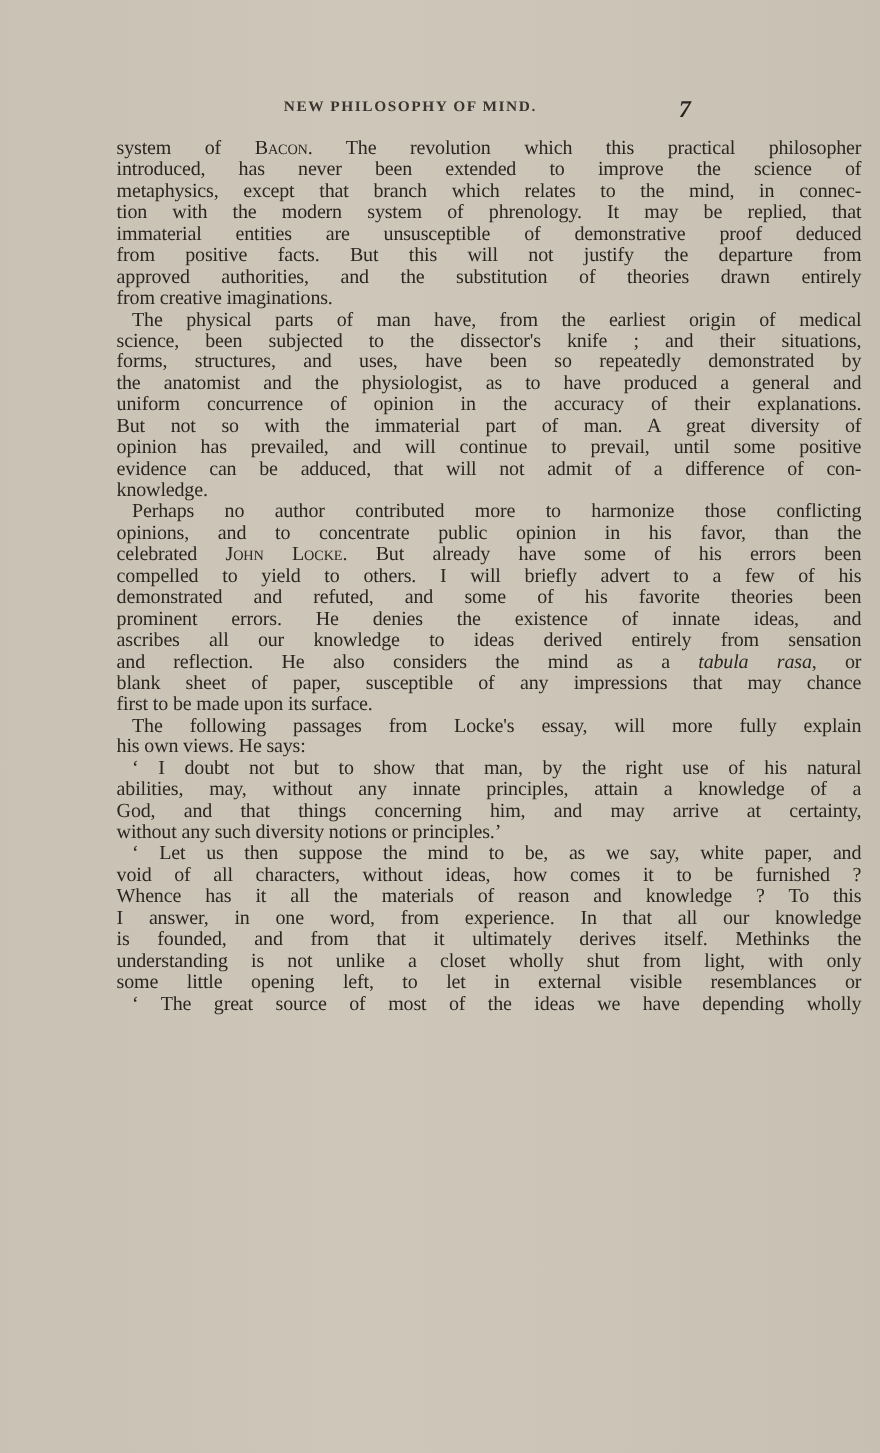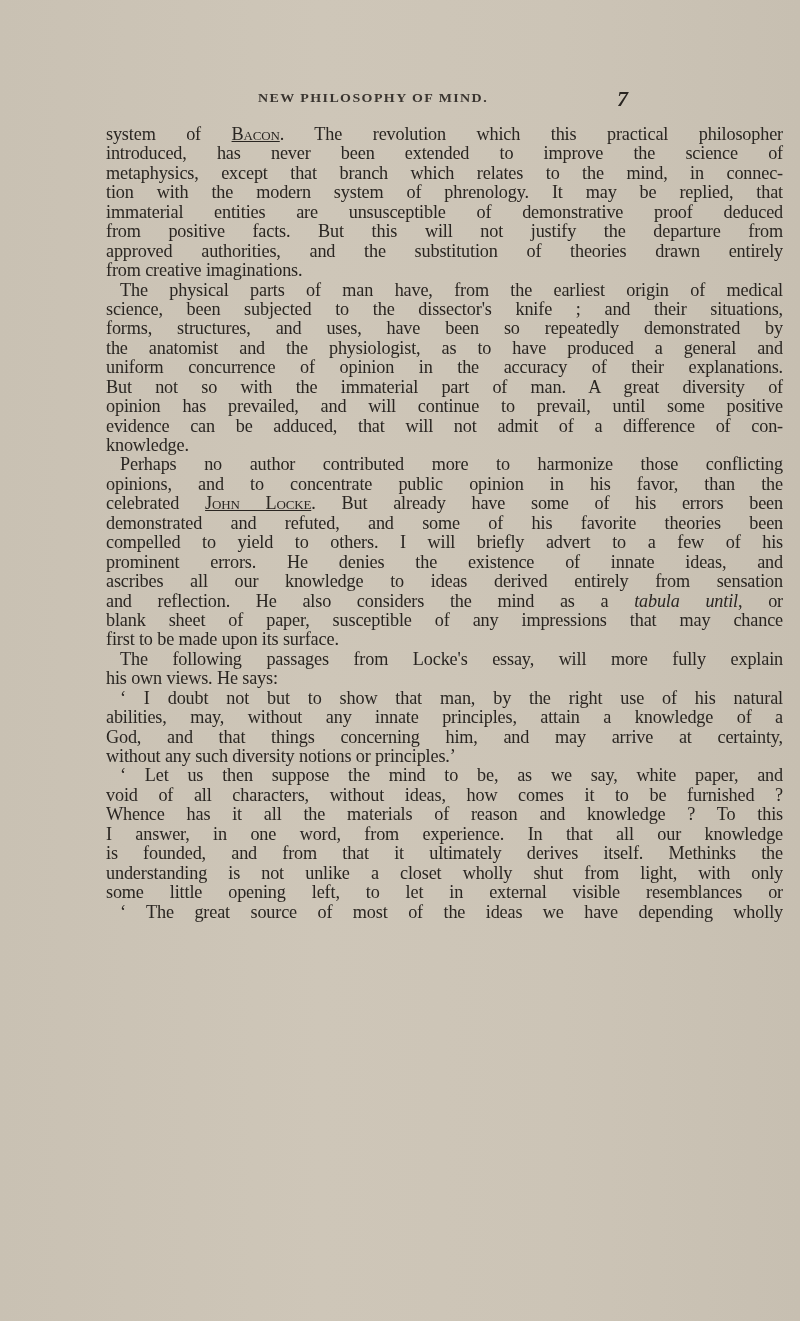--- a/index.html
+++ b/index.html
@@ -25,21 +25,21 @@
     position: absolute; top: 125px; left: 106px; width: 677px;
   }
   .line {
     display: block; height: 19.45px; line-height: 19.45px;
     font-size: 18.2px; white-space: nowrap;
     text-align: justify; text-align-last: justify;
     letter-spacing: -0.15px;
   }
   .line.last { text-align-last: left; }
   .line.indent { padding-left: 14px; }
-  .sc { font-variant: small-caps; text-decoration: underline; }
+  .sc { font-variant: small-caps; }
   .it { font-style: italic; }
 </style>
 </head>
 <body>
 
 <div class="page">
   <div class="running-head">NEW PHILOSOPHY OF MIND.</div>
   <div class="page-number">7</div>
   <div class="body-text" id="body-text">
       <div class="line"><span>system of </span><span class="sc">Bacon</span><span>.  The revolution which this practical philosopher</span></div>
@@ -55,25 +55,25 @@
       <div class="line">forms, structures, and uses, have been so repeatedly demonstrated by</div>
       <div class="line">the anatomist and the physiologist, as to have produced a general and</div>
       <div class="line">uniform concurrence of opinion in the accuracy of their explanations.</div>
       <div class="line">But not so with the immaterial part of man.  A great diversity of</div>
       <div class="line">opinion has prevailed, and will continue to prevail, until some positive</div>
       <div class="line">evidence can be adduced, that will not admit of a difference of con-</div>
       <div class="line last">knowledge.</div>
       <div class="line indent">Perhaps no author contributed more to harmonize those conflicting</div>
       <div class="line">opinions, and to concentrate public opinion in his favor, than the</div>
       <div class="line"><span>celebrated </span><span class="sc">John Locke</span><span>.  But already have some of his errors been</span></div>
+      <div class="line">compelled to yield to others.  I will briefly advert to a few of his</div>
       <div class="line">demonstrated and refuted, and some of his favorite theories been</div>
-      <div class="line">compelled to yield to others.  I will briefly advert to a few of his</div>
       <div class="line">prominent errors.  He denies the existence of innate ideas, and</div>
       <div class="line">ascribes all our knowledge to ideas derived entirely from sensation</div>
-      <div class="line"><span>and reflection.  He also considers the mind as a </span><span class="it">tabula until</span><span>, or</span></div>
+      <div class="line"><span>and reflection.  He also considers the mind as a </span><span class="it">tabula rasa</span><span>, or</span></div>
       <div class="line">blank sheet of paper, susceptible of any impressions that may chance</div>
       <div class="line last">first to be made upon its surface.</div>
       <div class="line indent">The following passages from Locke's essay, will more fully explain</div>
       <div class="line last">his own views.  He says:</div>
       <div class="line indent">‘ I doubt not but to show that man, by the right use of his natural</div>
       <div class="line">abilities, may, without any innate principles, attain a knowledge of a</div>
       <div class="line">God, and that things concerning him, and may arrive at certainty,</div>
       <div class="line last">without any such diversity notions or principles.’</div>
       <div class="line indent">‘ Let us then suppose the mind to be, as we say, white paper, and</div>
       <div class="line">void of all characters, without ideas, how comes it to be furnished ?</div>

